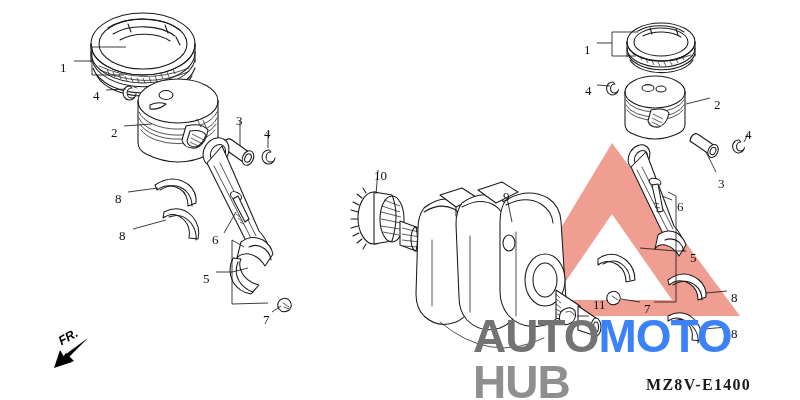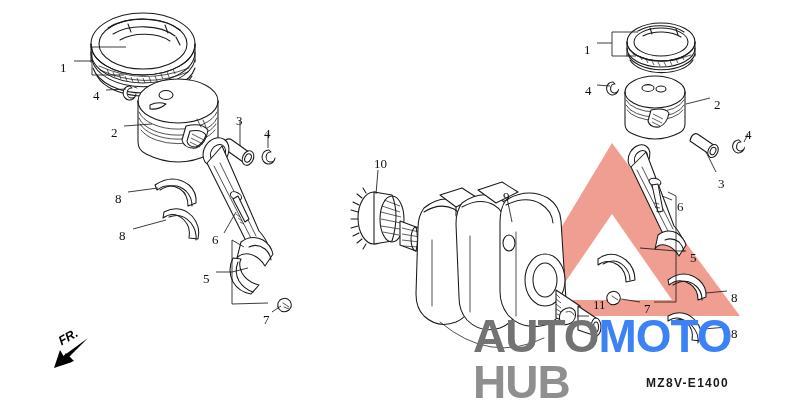--- a/index.html
+++ b/index.html
@@ -19,22 +19,22 @@
 
   
   .callout{
     font-family:"Liberation Serif", serif;
     font-size:13px;
     color:#111111;
     letter-spacing:0px;
   }
   
   #diagcode{
-    font-family:Liberation Sans, sans-serif;
-    font-size:12px;
+    font-family:Liberation Serif, serif;
+    font-size:16px;
     letter-spacing:1.3px;
     color:#1a1a1a;
     left:646px;top:376px;
     font-weight:bold;
   }
   
   #frlabel{
     font-family:"Liberation Sans", sans-serif;
     font-size:12.5px;
     font-weight:bold;
@@ -466,21 +466,21 @@
       <div class="txt callout" style="left: 584px; top: 42px;">1</div>
       <div class="txt callout" style="left: 585px; top: 83px;">4</div>
       <div class="txt callout" style="left: 714px; top: 97px;">2</div>
       <div class="txt callout" style="left: 745px; top: 127px;">4</div>
       <div class="txt callout" style="left: 718px; top: 176px;">3</div>
       <div class="txt callout" style="left: 677px; top: 199px;">6</div>
       <div class="txt callout" style="left: 690px; top: 250px;">5</div>
       <div class="txt callout" style="left: 644px; top: 301px;">7</div>
       <div class="txt callout" style="left: 731px; top: 290px;">8</div>
       <div class="txt callout" style="left: 731px; top: 326px;">8</div>
-      <div class="txt callout" style="left: 374px; top: 156px;">10</div>
+      <div class="txt callout" style="left: 374px; top: 168px;">10</div>
       <div class="txt callout" style="left: 503px; top: 189px;">9</div>
       <div class="txt callout" style="left: 593px; top: 297px; text-align: center;">11</div>
     </div>
 
   <div class="txt" id="frlabel">FR.</div>
 
   <div class="txt" id="diagcode">MZ8V-E1400</div>
 
 </div>
 

